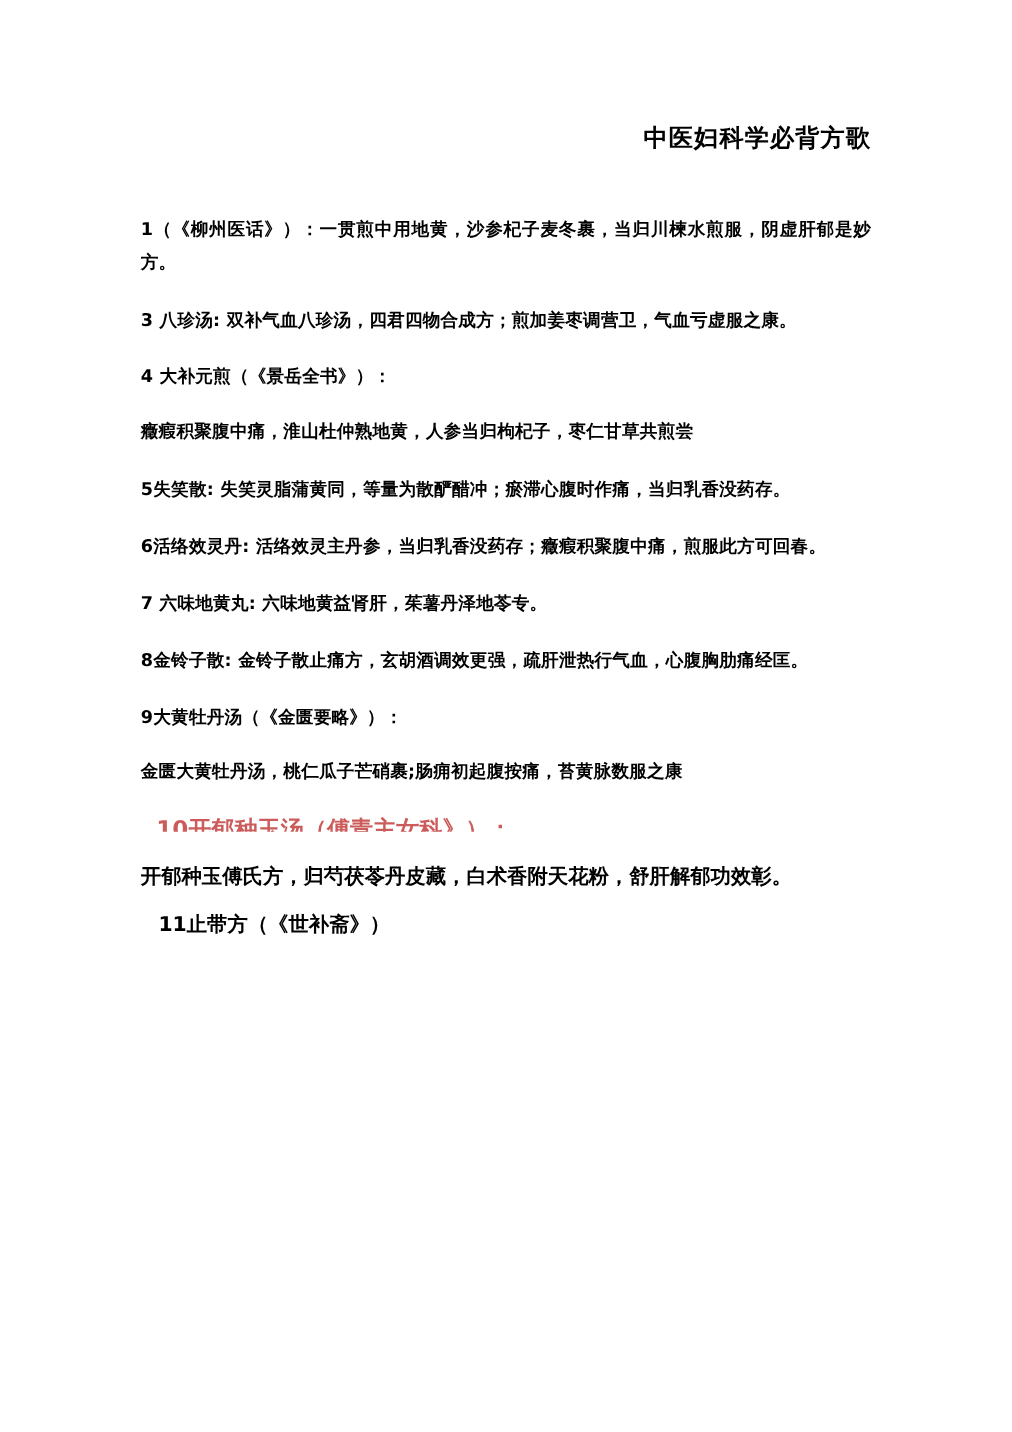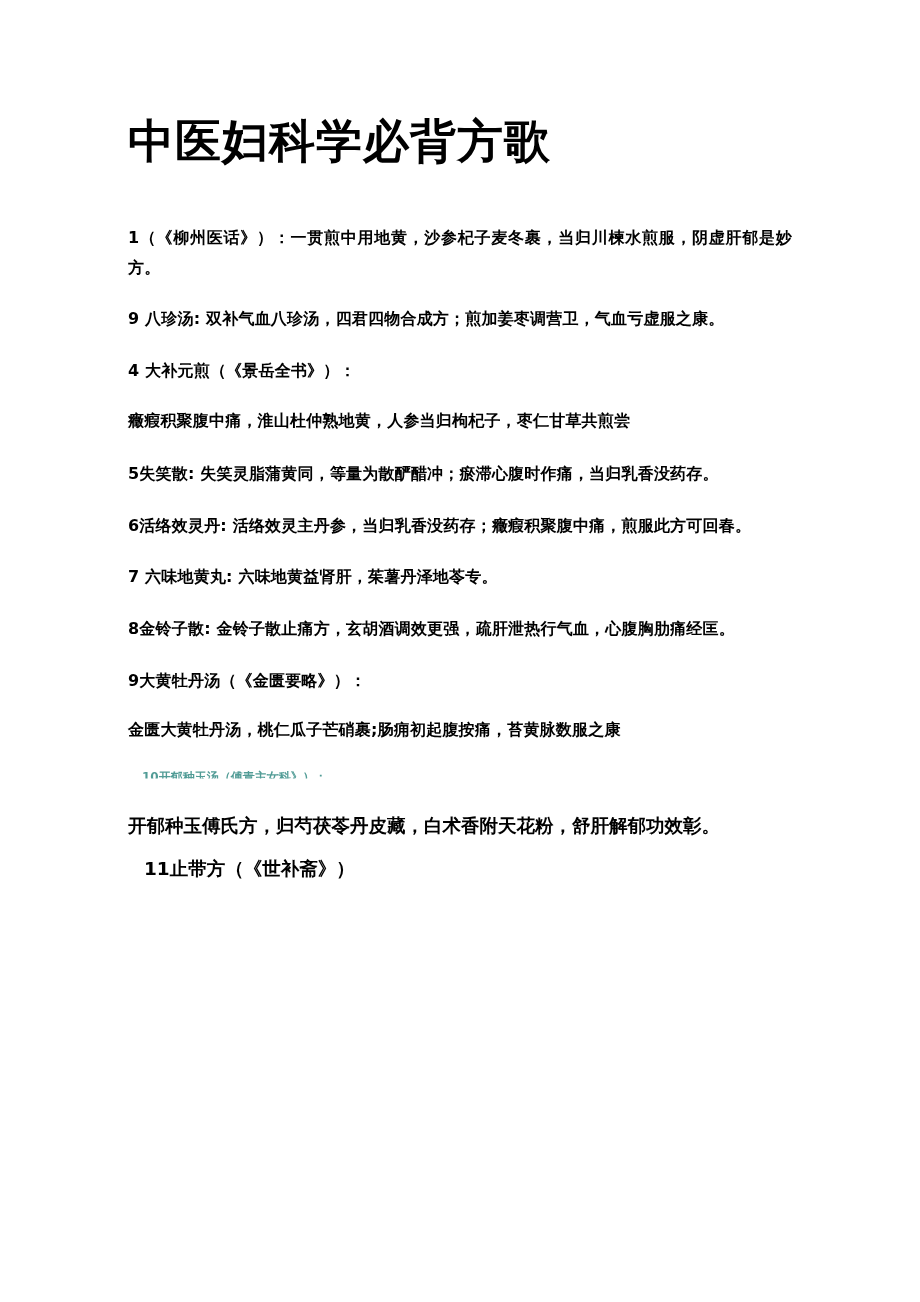--- a/index.html
+++ b/index.html
@@ -16,22 +16,22 @@
     overflow: hidden;
   }
   .page {
     box-sizing: border-box;
     width: 920px;
     height: 1302px;
     padding: 96px 128px 0 128px;
     position: relative;
   }
   .doc-title {
-    text-align: left;
-    font-size: 46px;
+    text-align: right;
+    font-size: 22px;
     font-weight: bold;
     letter-spacing: 1px;
     margin: 18px 0 54px 0;
     line-height: 1.2;
   }
   .para {
     font-size: 16px;
     font-weight: bold;
     line-height: 1.85;
     margin: 0 0 22px 0;
@@ -46,23 +46,23 @@
   }
   
   .overlap-zone {
     position: relative;
     height: 92px;
   }
   .ghost-line {
     position: absolute;
     top: 0px;
     left: 14px;
-    font-size: 12px;
+    font-size: 21px;
     font-weight: bold;
-    color: #0f766e;
+    color: #b91c1c;
     opacity: 0.72;
     white-space: nowrap;
     clip-path: inset(0 0 42% 0);
   }
   .over-line-1 {
     position: absolute;
     top: 16px;
     left: 0;
     font-size: 18.5px;
     font-weight: bold;
@@ -80,21 +80,21 @@
   }
 </style>
 </head>
 <body>
 
 <div class="page">
 
   <h1 class="doc-title">中医妇科学必背方歌</h1>
 
   <p class="para">1（《柳州医话》）：一贯煎中用地黄，沙参杞子麦冬裹，当归川楝水煎服，阴虚肝郁是妙方。</p>
-  <p class="para">9  八珍汤: 双补气血八珍汤，四君四物合成方；煎加姜枣调营卫，气血亏虚服之康。</p>
+  <p class="para">3  八珍汤: 双补气血八珍汤，四君四物合成方；煎加姜枣调营卫，气血亏虚服之康。</p>
   <p class="para tight">4  大补元煎（《景岳全书》）：</p>
   <p class="para verse">癥瘕积聚腹中痛，淮山杜仲熟地黄，人参当归枸杞子，枣仁甘草共煎尝</p>
   <p class="para">5失笑散: 失笑灵脂蒲黄同，等量为散酽醋冲；瘀滞心腹时作痛，当归乳香没药存。</p>
   <p class="para">6活络效灵丹: 活络效灵主丹参，当归乳香没药存；癥瘕积聚腹中痛，煎服此方可回春。</p>
   <p class="para">7 六味地黄丸: 六味地黄益肾肝，茱薯丹泽地苓专。</p>
   <p class="para">8金铃子散: 金铃子散止痛方，玄胡酒调效更强，疏肝泄热行气血，心腹胸肋痛经匡。</p>
   <p class="para tight">9大黄牡丹汤（《金匮要略》）：</p>
   <p class="para verse">金匮大黄牡丹汤，桃仁瓜子芒硝裹;肠痈初起腹按痛，苔黄脉数服之康</p>
 
   <div class="overlap-zone">

